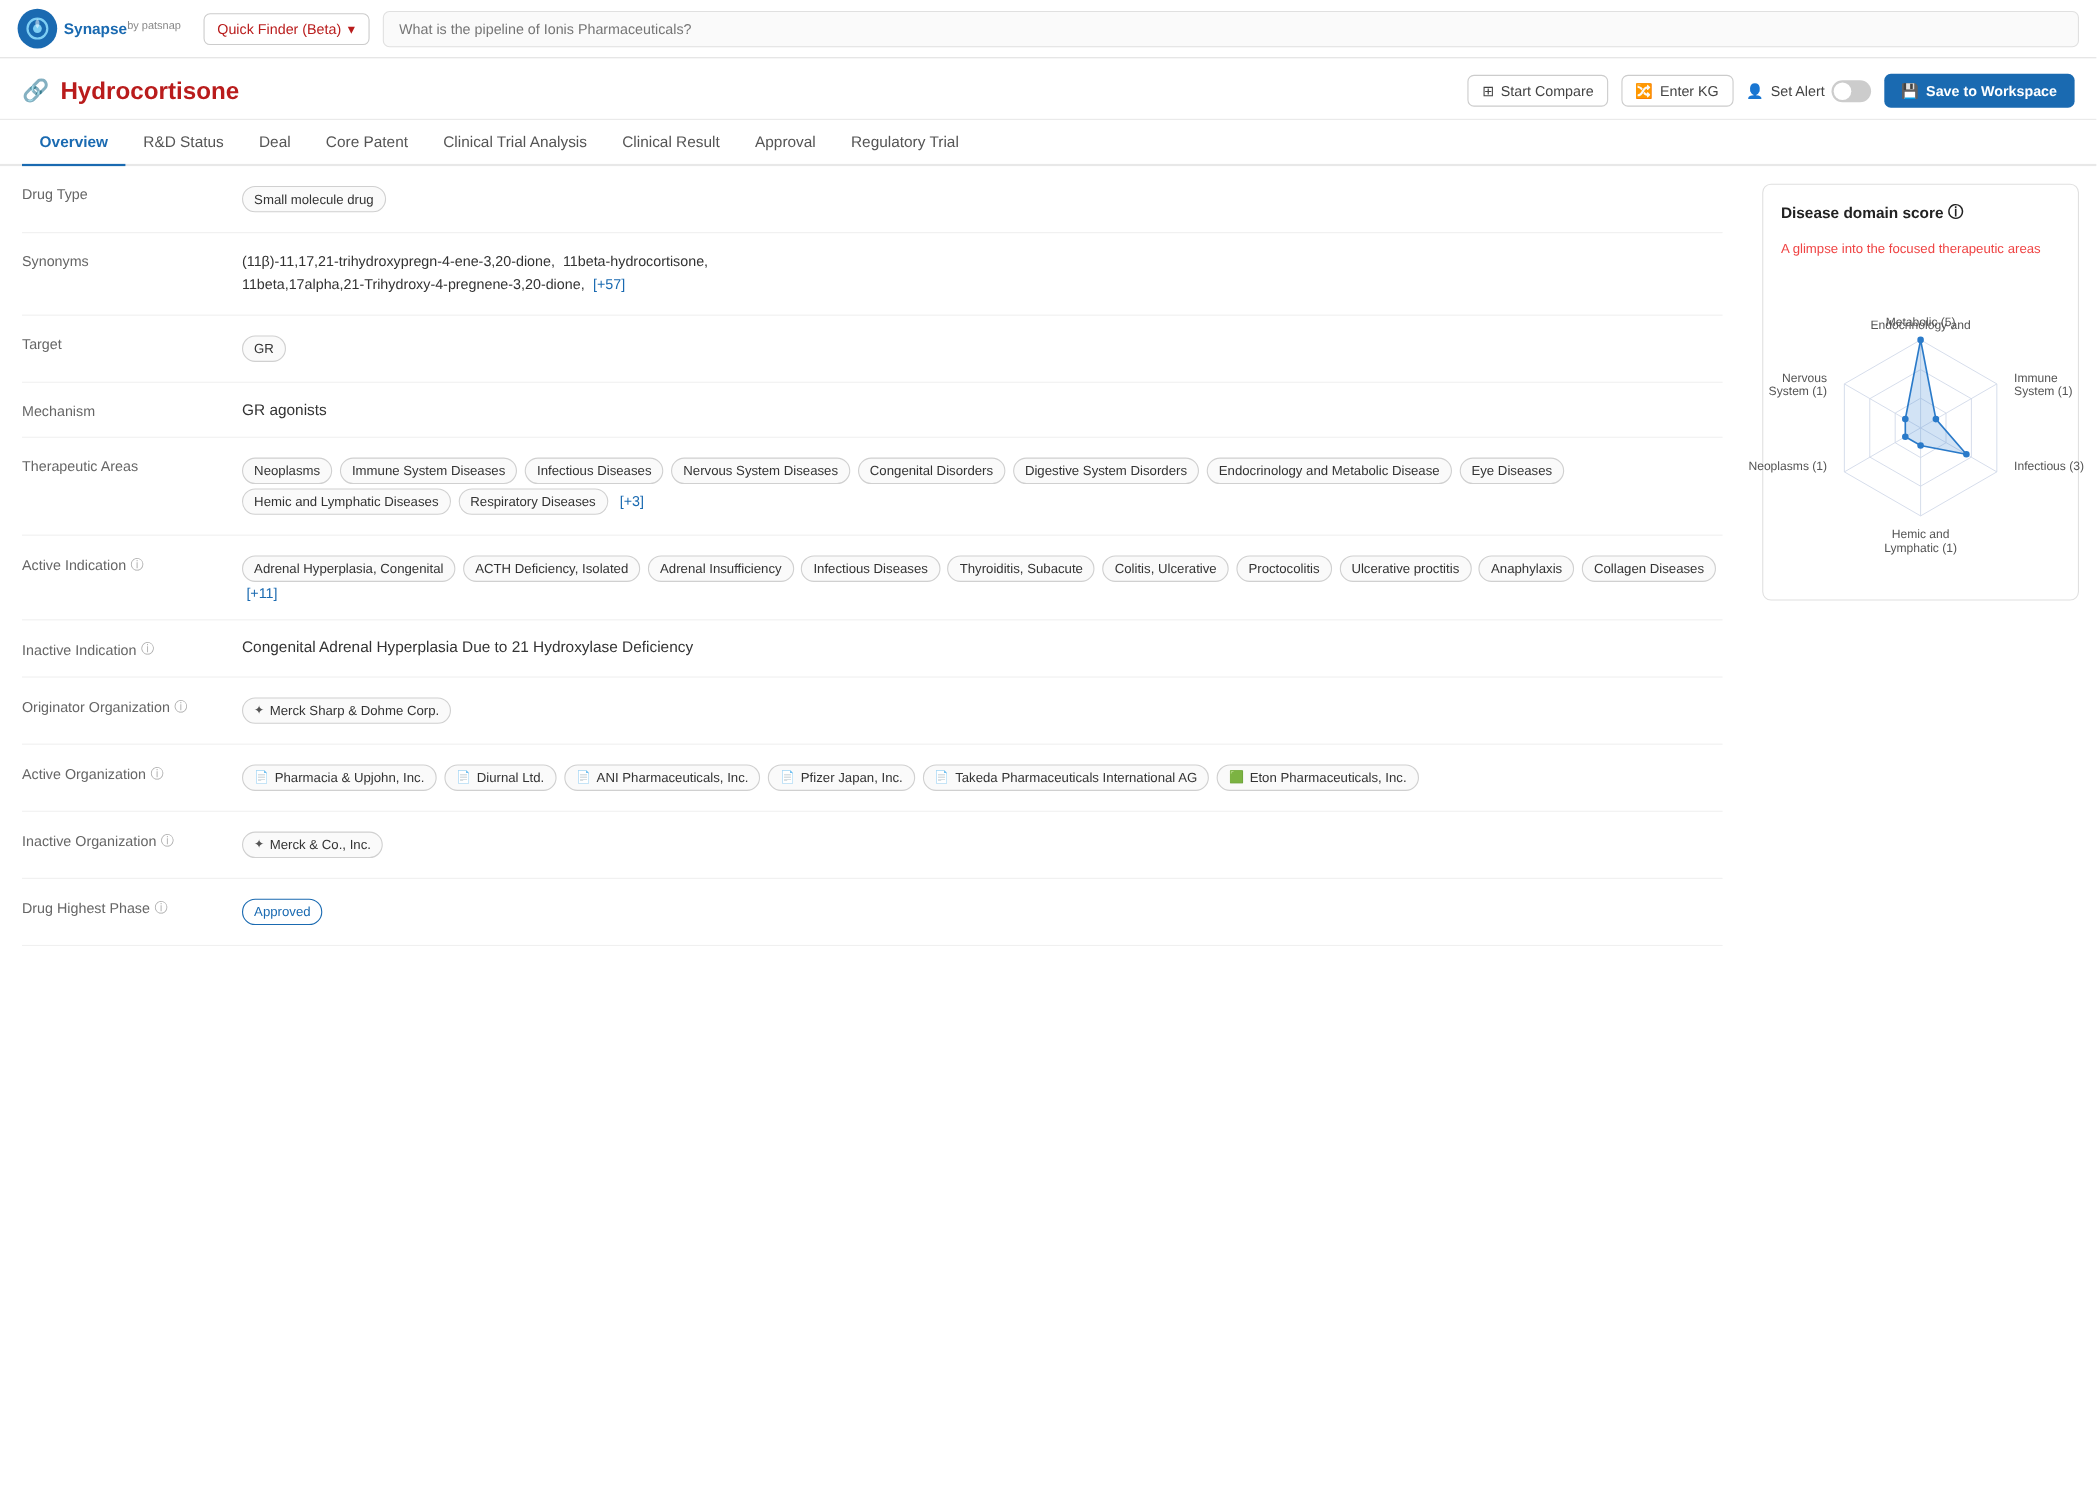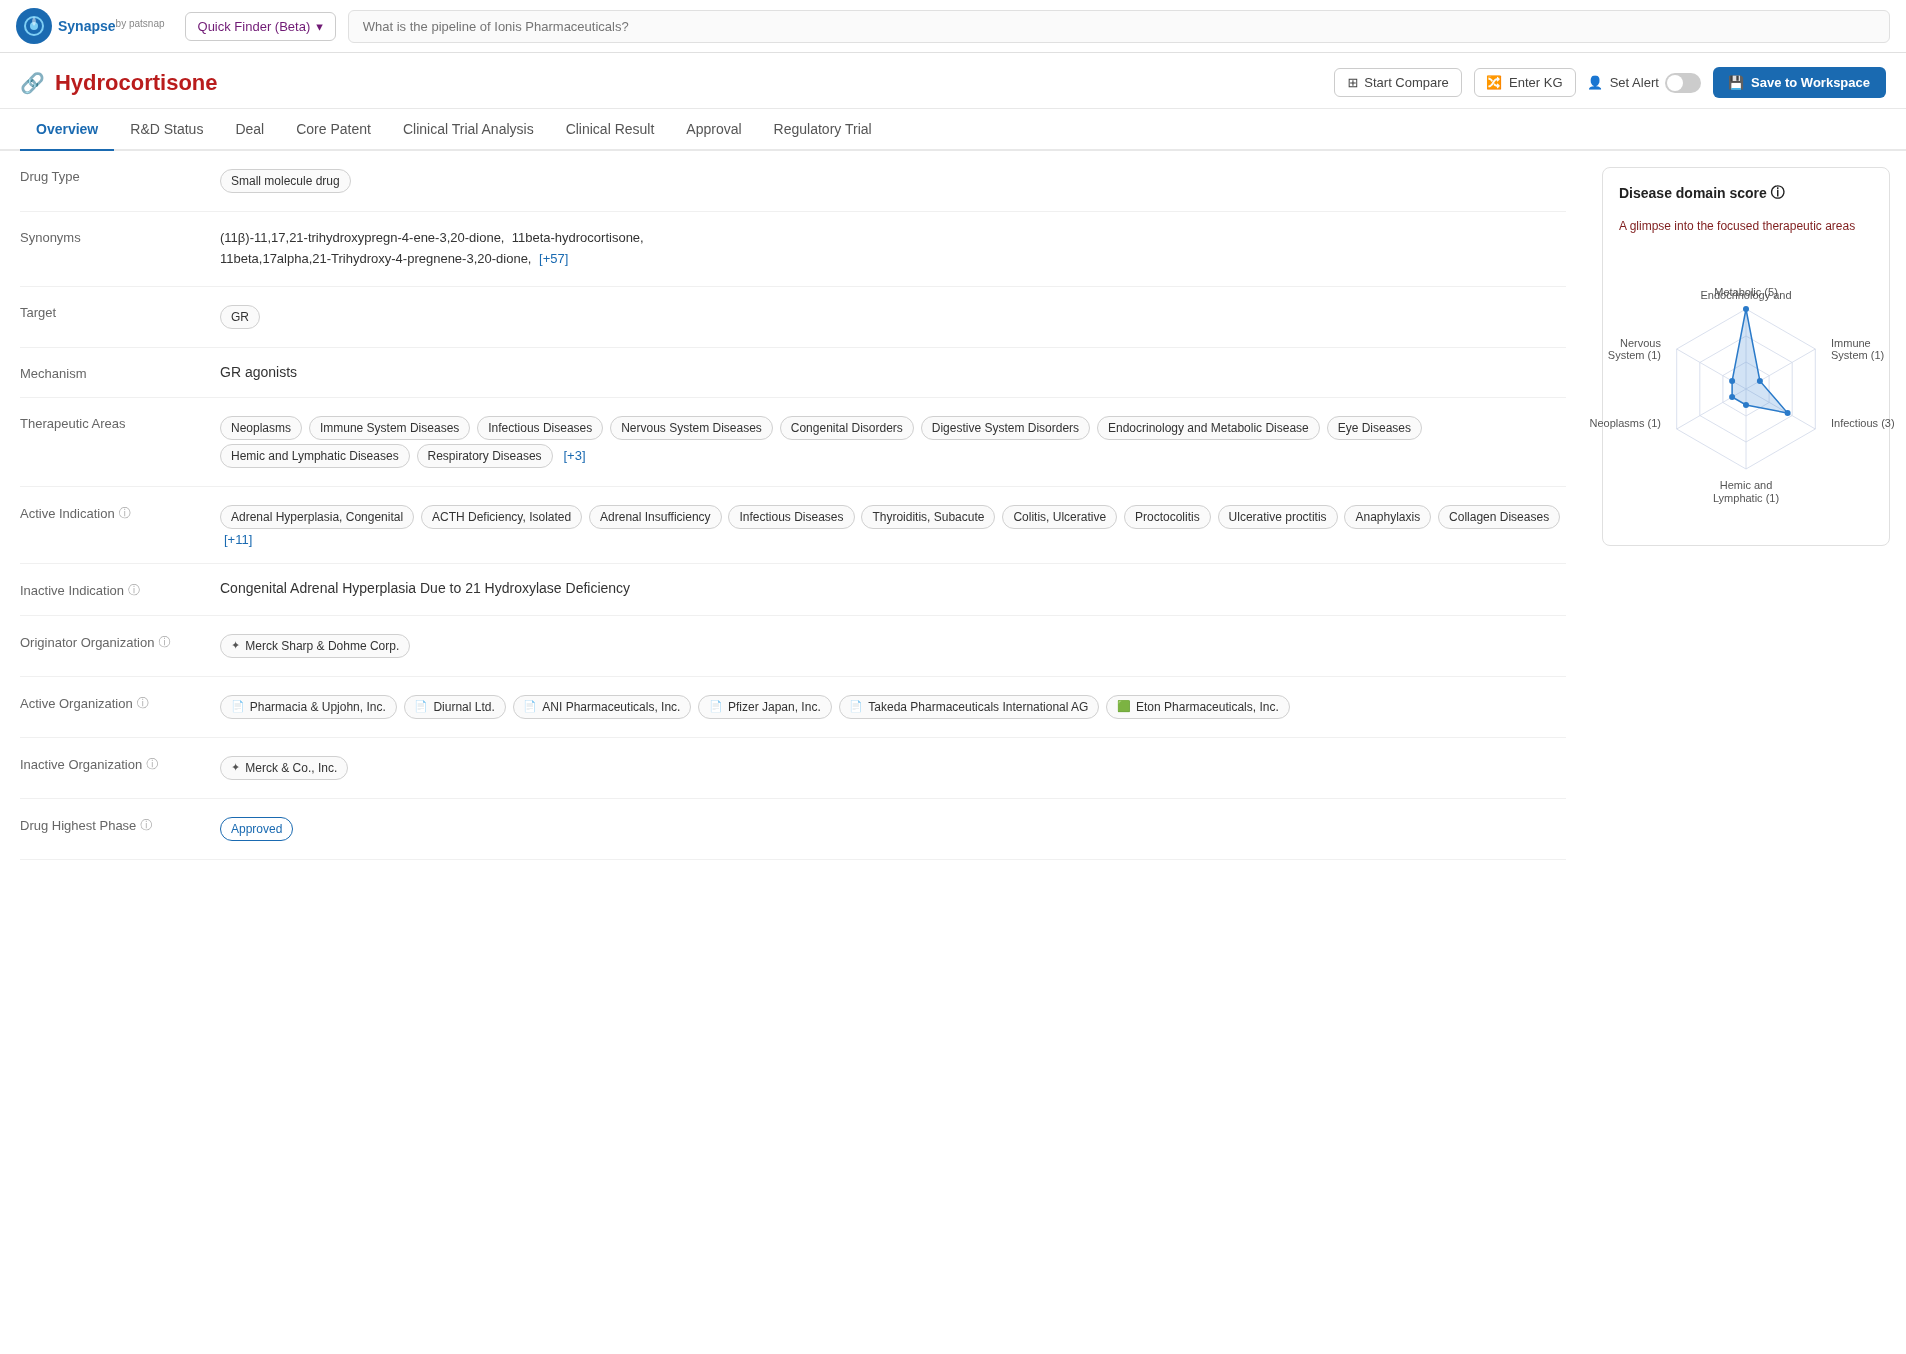--- a/index.html
+++ b/index.html
@@ -8,21 +8,21 @@
     
     .top-nav {
       display: flex; align-items: center; padding: 8px 16px; border-bottom: 1px solid #e0e0e0; background: #fff; gap: 12px;
     }
     .logo-area { display: flex; align-items: center; gap: 6px; margin-right: 8px; }
     .logo-circle { width: 36px; height: 36px; border-radius: 50%; background: #1a6ab1; display: flex; align-items: center; justify-content: center; color: #fff; font-weight: bold; font-size: 14px; }
     .logo-text { display: flex; flex-direction: row; line-height: 1.2; }
     .logo-text .brand { font-weight: 700; color: #1a6ab1; font-size: 14px; }
     .logo-text .sub { font-size: 10px; color: #888; }
     .quick-finder-btn {
-      display: flex; align-items: flex-start; gap: 6px; padding: 6px 12px; border: 1px solid #ccc; border-radius: 6px; cursor: pointer; background: #fff; font-size: 13px; color: #701a75;
+      display: flex; align-items: flex-start; gap: 6px; padding: 6px 12px; border: 1px solid #ccc; border-radius: 6px; cursor: pointer; background: #fff; font-size: 13px; color: #b91c1c;
     }
     .search-bar {
       flex: 1; padding: 8px 14px; border: 1px solid #e0e0e0; border-radius: 6px; font-size: 13px; color: #701a75; background: #fafafa;
     }
 
     
     .drug-header {
       display: flex; align-items: center; justify-content: space-between; padding: 14px 20px 10px; border-bottom: 1px solid #e8e8e8;
     }
     .drug-title { display: flex; align-items: center; gap: 10px; }
@@ -69,21 +69,21 @@
     .org-tag {
       display: inline-flex; align-items: center; gap: 5px; padding: 4px 10px; border: 1px solid #d0d0d0; border-radius: 14px; font-size: 12px; color: #333; background: #fafafa; margin: 2px 3px 2px 0;
     }
     .org-icon { font-size: 11px; color: #555; }
 
     
     .disease-box {
       border: 1px solid #e0e0e0; border-radius: 8px; padding: 16px; background: #fff;
     }
     .disease-title { font-size: 14px; font-weight: 600; color: #222; display: flex; align-items: center; gap: 4px; margin-bottom: 6px; }
-    .disease-subtitle { font-size: 12px; color: #7f1d1d; margin-bottom: 16px; margin-top: 17px; }
+    .disease-subtitle { font-size: 12px; color: #ef4444; margin-bottom: 16px; margin-top: 17px; }
 
     
     .radar-wrap { display: flex; justify-content: center; align-items: center; position: relative; height: 280px; }
     svg.radar { overflow: visible; }
     .radar-label { font-size: 11px; fill: #555; }
 
     
     .synonyms-text { font-size: 13px; color: #333; line-height: 1.6; }
     .plus-link { color: #1a6ab1; cursor: pointer; }
   </style>

